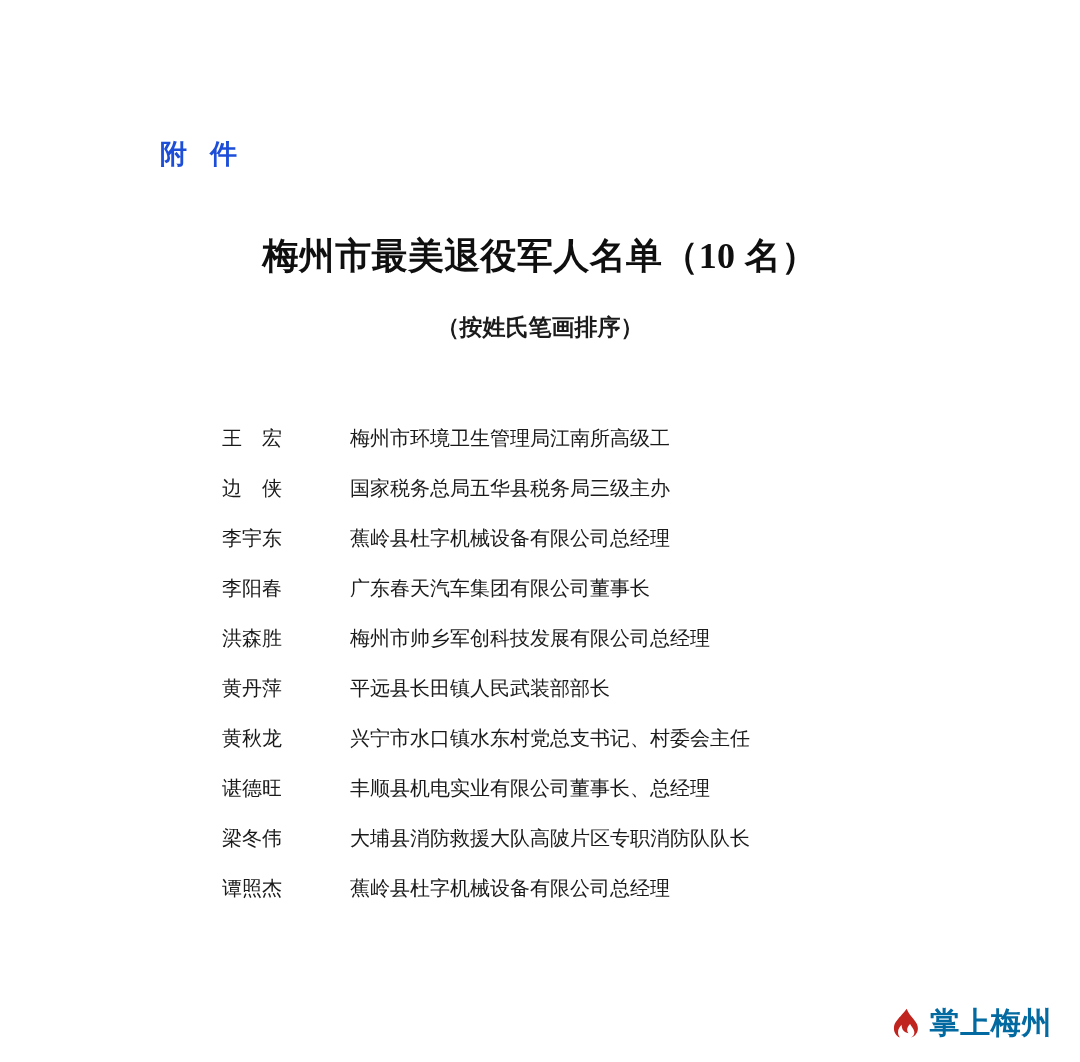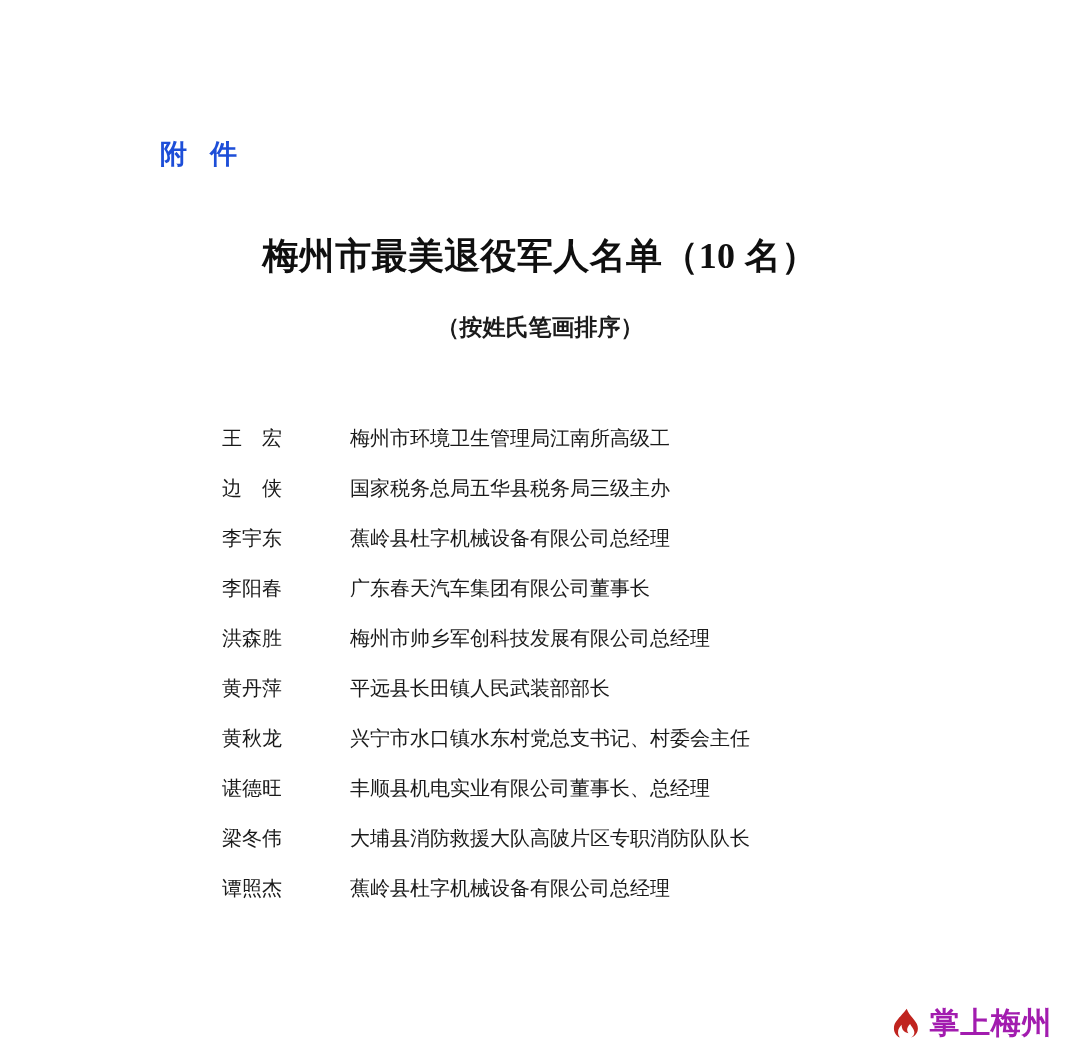--- a/index.html
+++ b/index.html
@@ -80,21 +80,21 @@
     gap: 8px;
   }
   .watermark-mark {
     width: 34px;
     height: 34px;
     display: block;
   }
   .watermark-text {
     font-size: 30px;
     font-weight: 700;
-    color: #a21caf;
+    color: #0369a1;
     font-family: "Liberation Serif", "DejaVu Serif", serif;
     letter-spacing: 0.02em;
   }
 </style>
 </head>
 <body>
 
 <div class="page">
 
   <div class="attachment-label">附 件</div>

